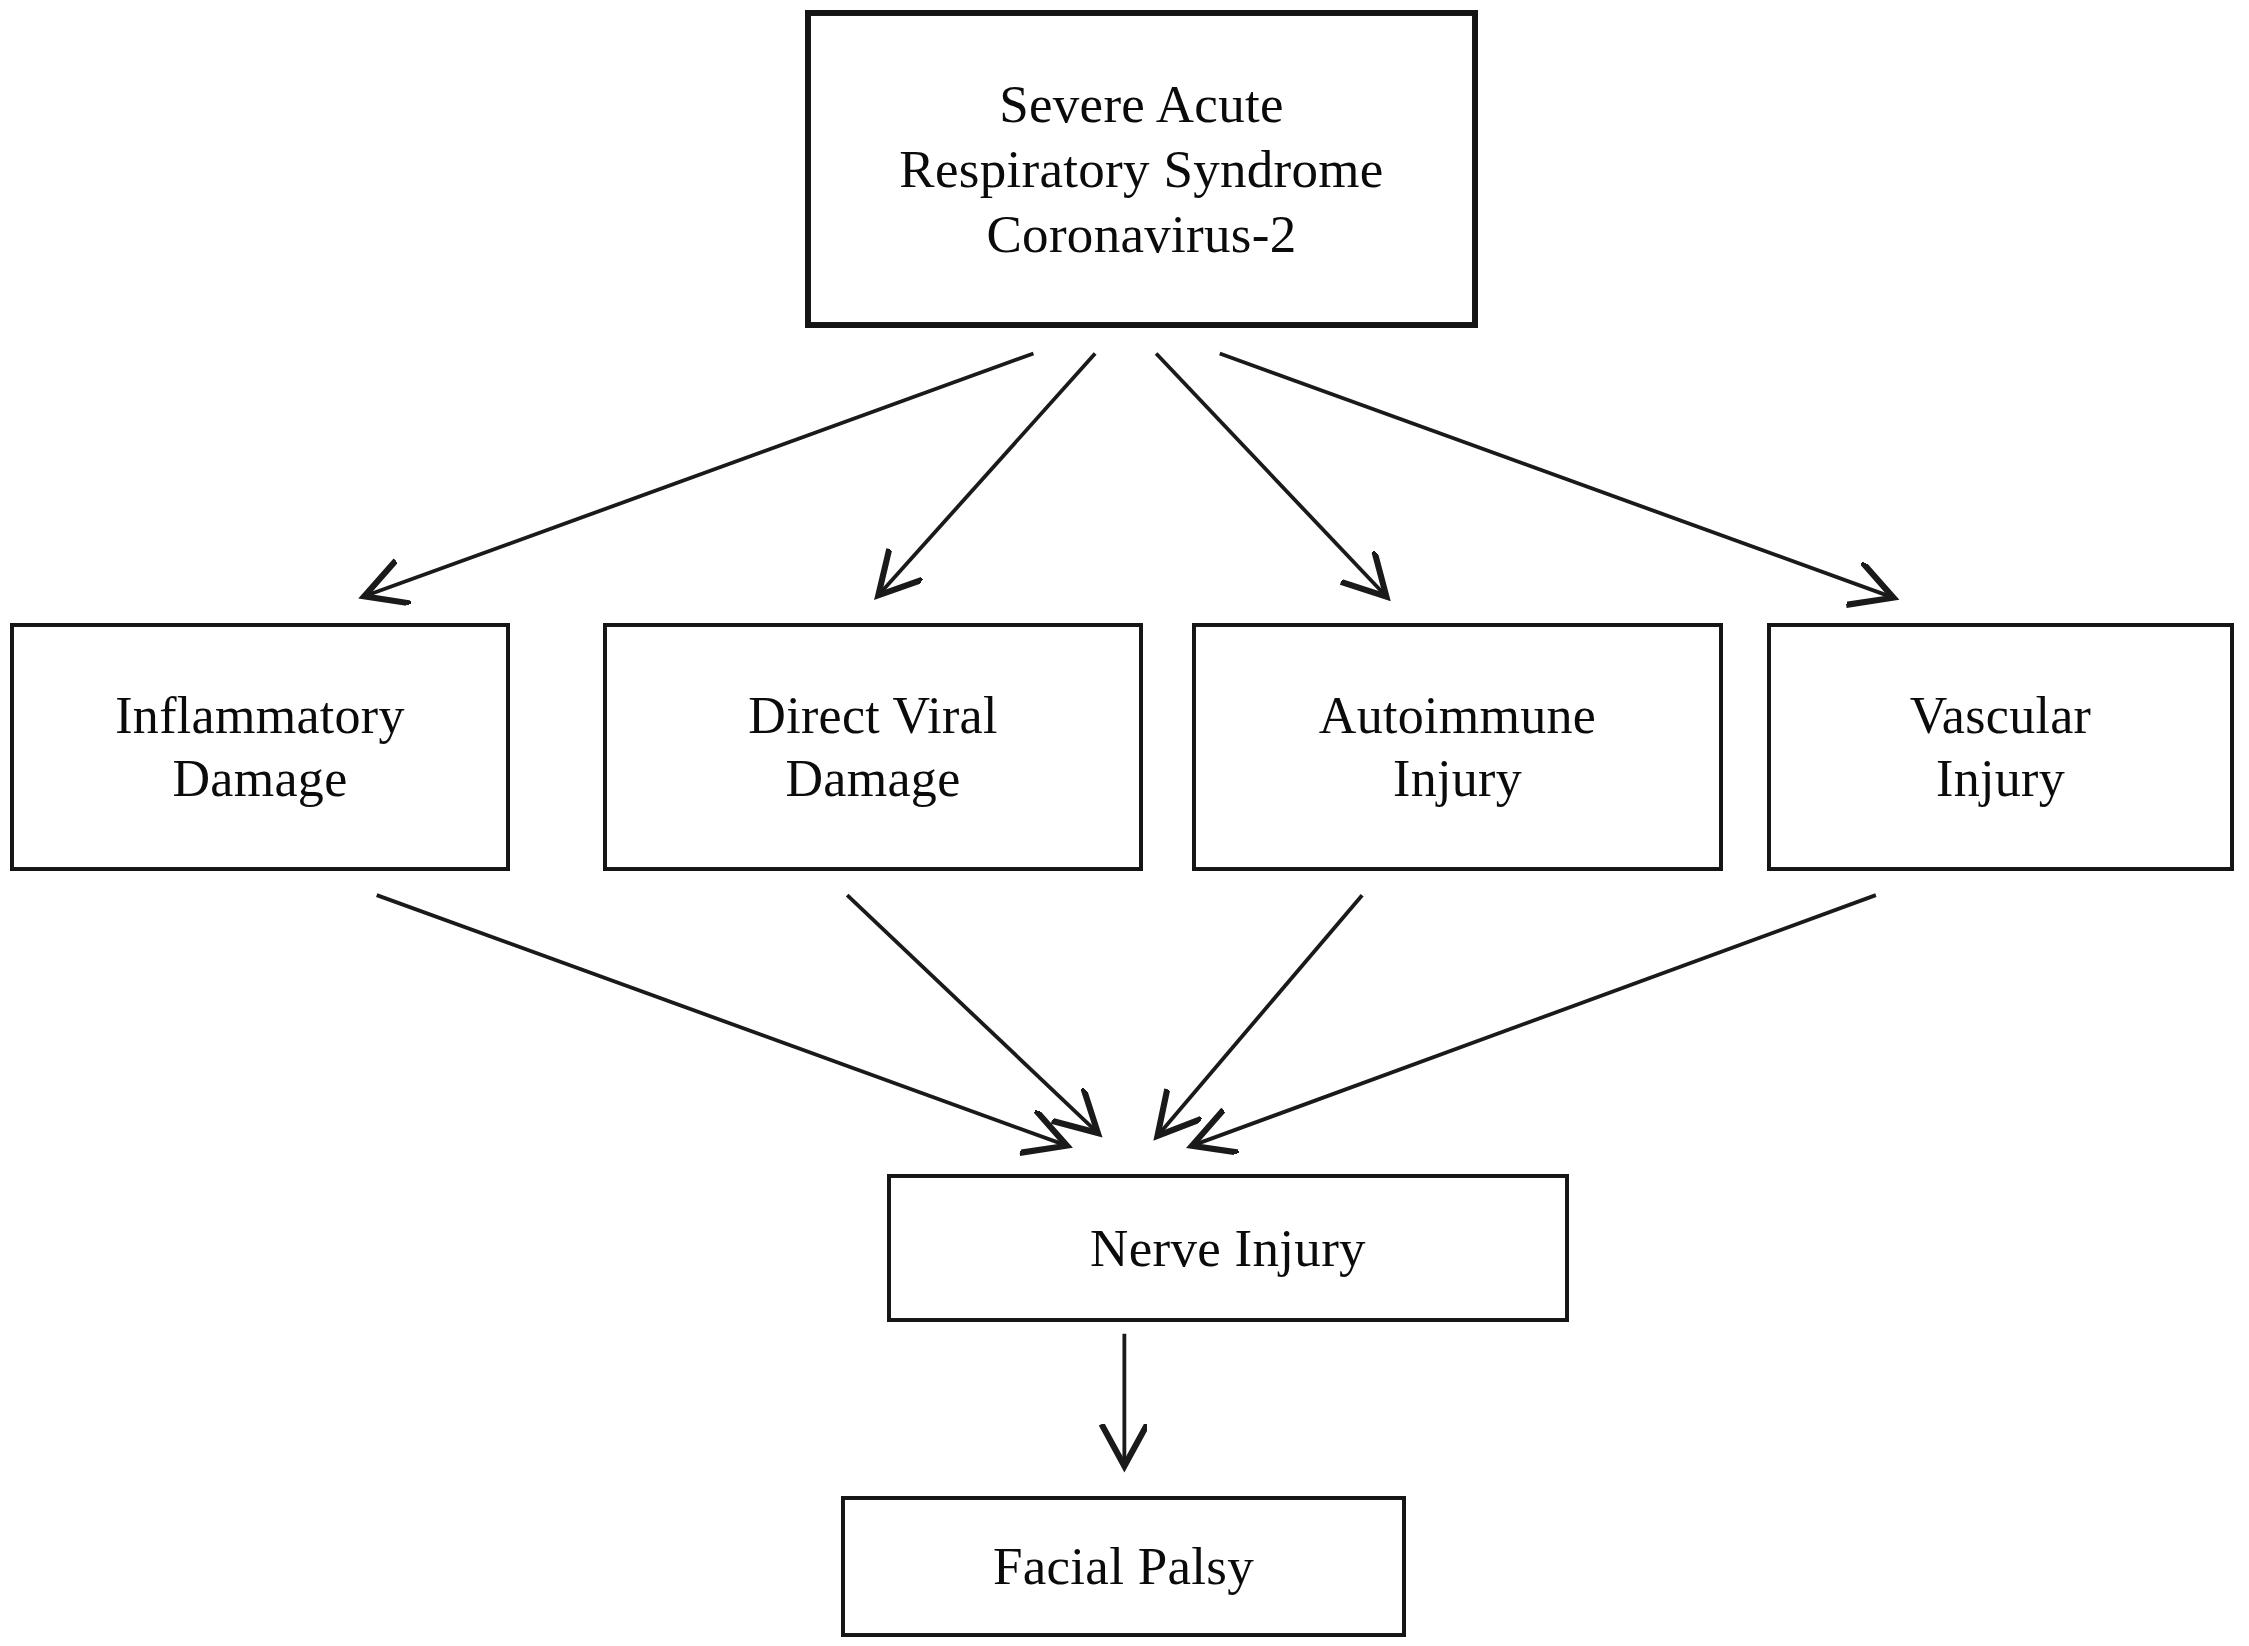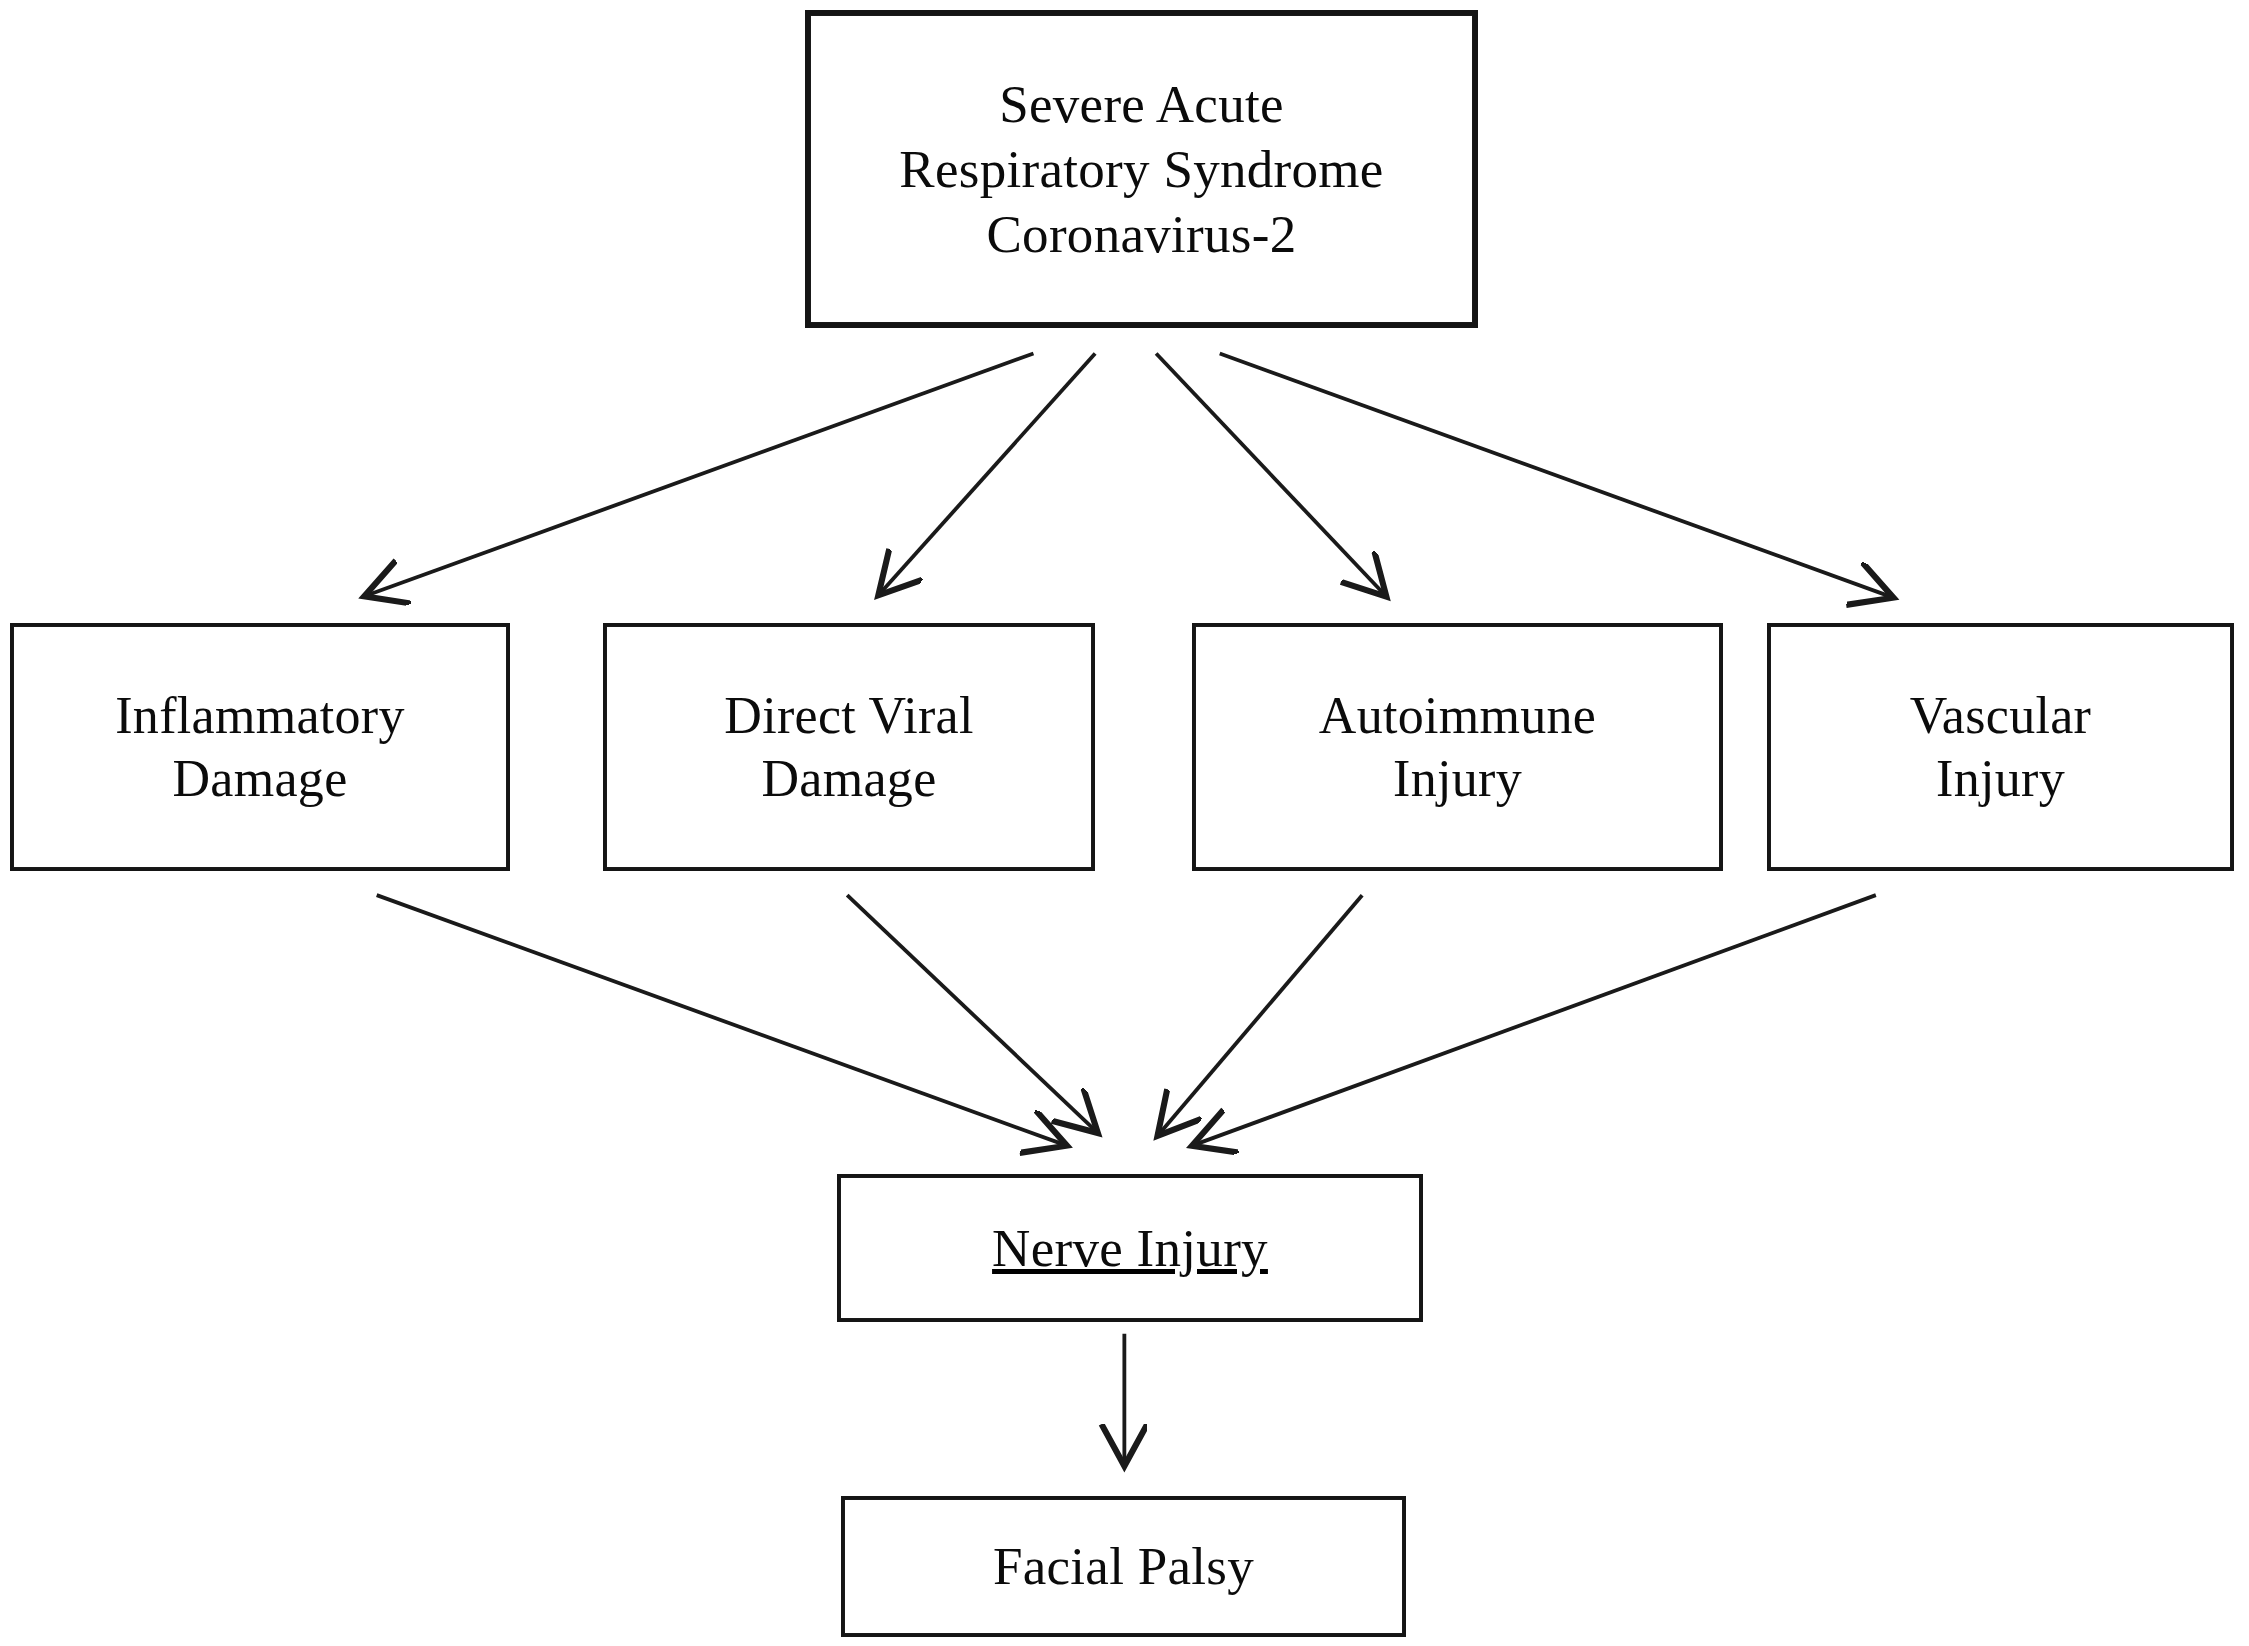--- a/index.html
+++ b/index.html
@@ -63,31 +63,30 @@
   #node-root .inner { border-width: 1.9px; }
   #node-root .label { font-size: 53px; }
 
   
   .row2 {
     top: 623px;
     height: 248px;
   }
   .row2 .label { font-size: 52px; }
   #node-inflammatory { left: 10px;    width: 500px; }
-  #node-direct-viral { left: 603px;  width: 492px; }
+  #node-direct-viral { left: 603px;  width: 540px; }
   #node-autoimmune   { left: 1192px; width: 531px; }
   #node-vascular     { left: 1767px; width: 467px; }
 
   
   #node-nerve {
-    left: 837px;
+    left: 887px;
     top: 1174px;
-    width: 586px;
+    width: 682px;
     height: 148px;
-    text-decoration: underline;
   }
   #node-nerve .label { font-size: 53px; }
 
   
   #node-facial {
     left: 841px;
     top: 1496px;
     width: 565px;
     height: 141px;
   }

